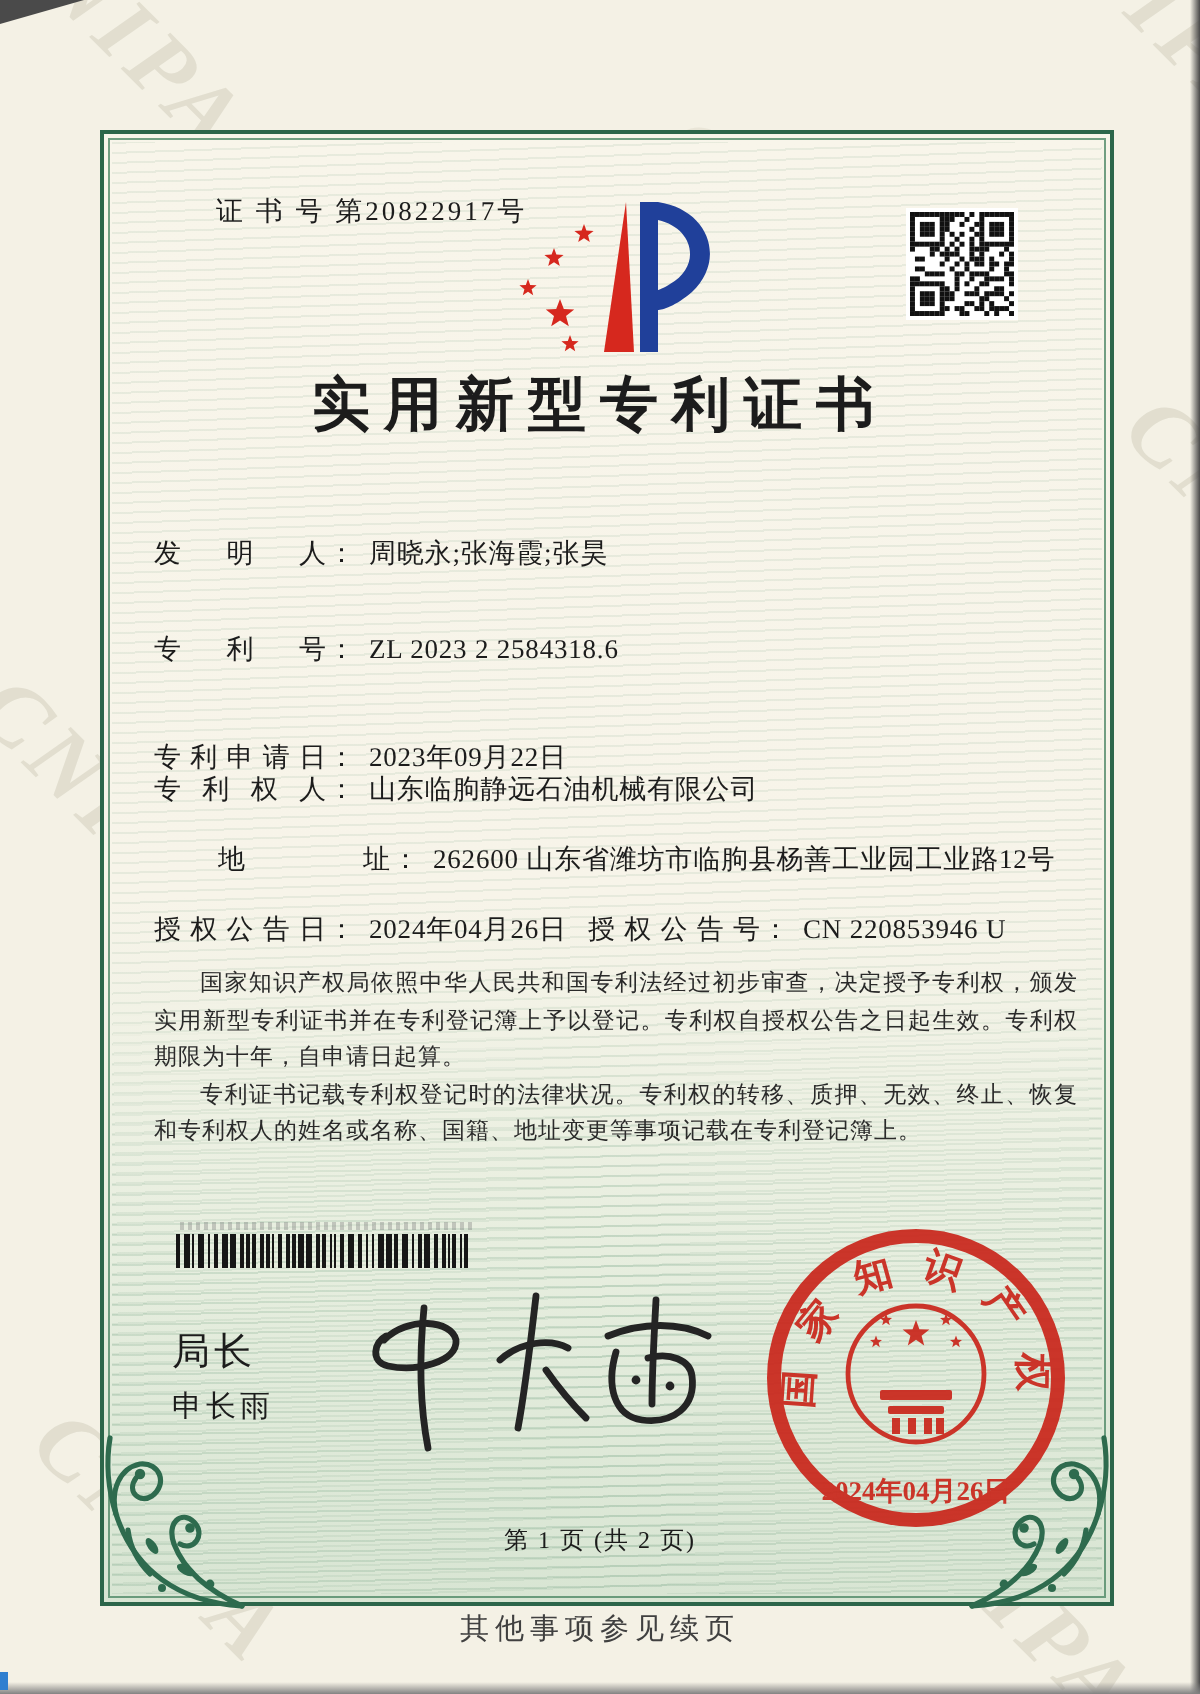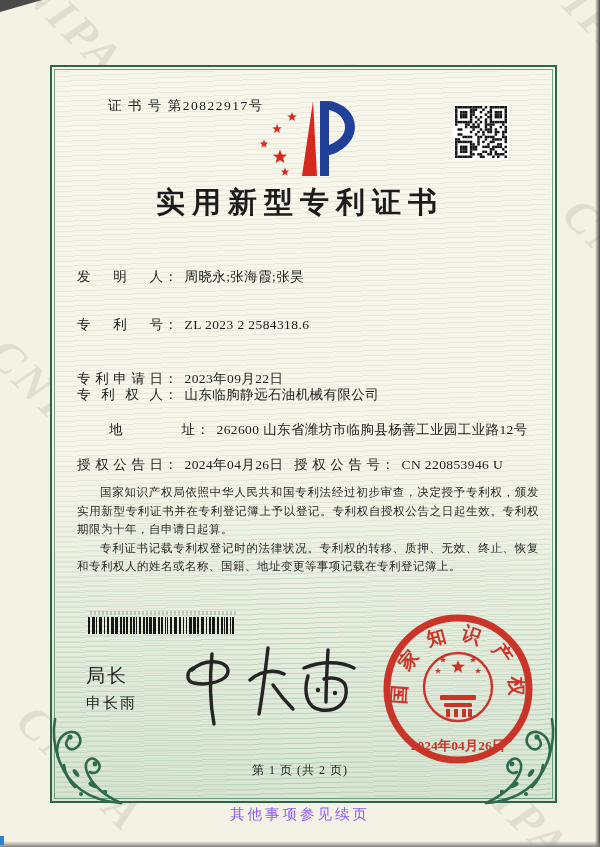--- a/index.html
+++ b/index.html
@@ -50,21 +50,21 @@
   #paragraphs p{margin:0;text-indent:2em;}
   #barcode-noise{position:absolute;left:90px;top:611px;width:148px;height:4px;opacity:0.35;
       background:repeating-linear-gradient(90deg,#777 0 2px,transparent 2px 4px);}
   #barcode{position:absolute;left:88px;top:617px;width:152px;height:17px;}
   #director-title{position:absolute;left:86px;top:663px;font-size:19px;letter-spacing:2px;}
   #director-name{position:absolute;left:86px;top:694px;font-size:15px;letter-spacing:2px;}
   #signature{position:absolute;left:172px;top:640px;width:205px;height:92px;}
   #seal{position:absolute;left:377px;top:611px;width:162px;height:160px;opacity:0.92;mix-blend-mode:multiply;}
   #page-num{position:absolute;left:0;top:762px;width:600px;text-align:center;font-size:12px;letter-spacing:1px;}
   #cont-note{position:absolute;left:0;top:805px;width:600px;text-align:center;
-      font-size:14.5px;letter-spacing:3px;color:#8b5cf6;z-index:5;}
+      font-size:14.5px;letter-spacing:3px;color:#404040;z-index:5;}
 </style>
 </head>
 <body>
 
 <div id="page">
 
   <span class="wm" style="left:-18px;top:-14px;">CNIPA</span>
   <span class="wm" style="left:498px;top:-26px;">CNIPA</span>
   <span class="wm light" style="left:315px;top:95px;">CNIPA</span>
   <span class="wm" style="left:548px;top:235px;">CNIPA</span>

